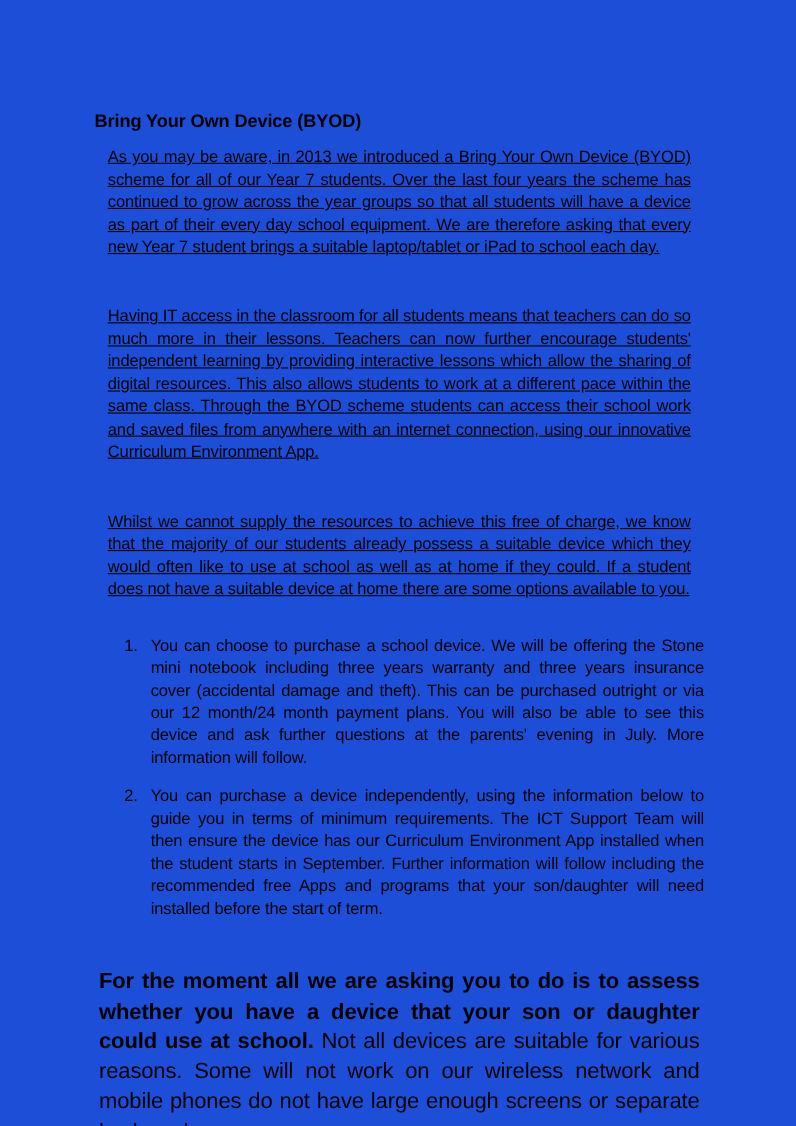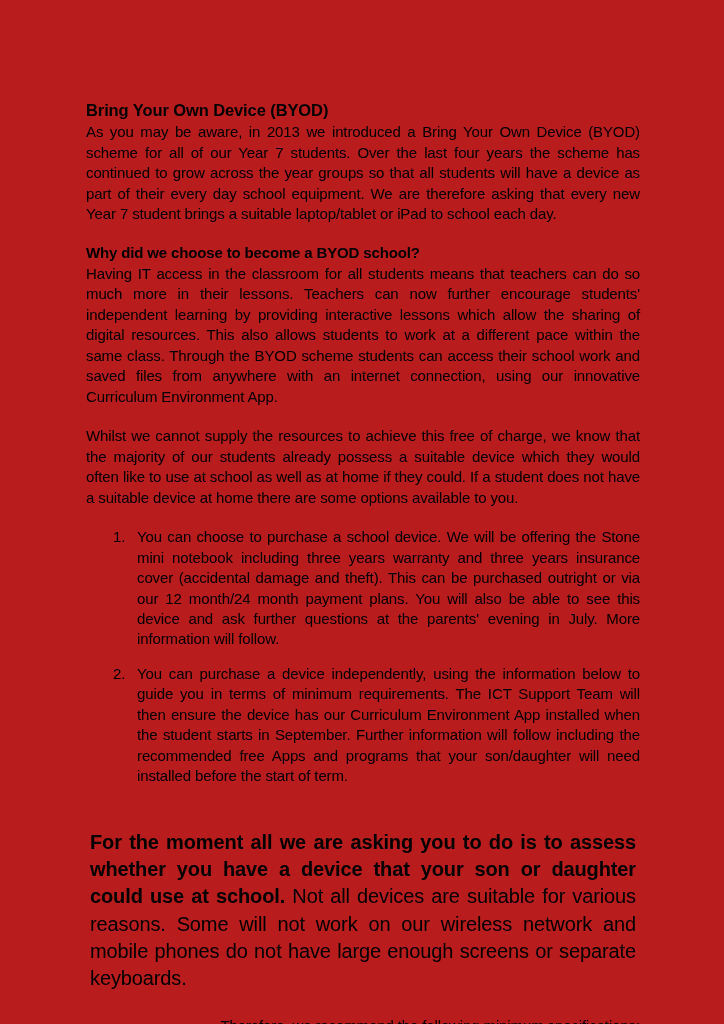--- a/index.html
+++ b/index.html
@@ -11,21 +11,21 @@
     width: 724px;
     height: 1024px;
     overflow: hidden;
     font-family: "Liberation Sans", sans-serif;
     color: #000000;
   }
   .page {
     position: relative;
     width: 724px;
     height: 1024px;
-    background: #b91c1c;
+    background: #1d4ed8;
     box-sizing: border-box;
   }
   .content {
     position: absolute;
     left: 86px;
     top: 100px;
     width: 554px;
   }
   .doc-title {
     font-size: 16.5px;
@@ -37,24 +37,25 @@
   .sec-head {
     font-size: 15px;
     font-weight: bold;
     line-height: 1.3;
     margin: 0 0 1px 0;
     letter-spacing: -0.15px;
   }
   p.body {
     font-size: 15px;
     line-height: 1.365;
-    margin: 0;
+    margin: 12px;
     text-align: justify;
     text-justify: inter-word;
     letter-spacing: -0.12px;
+    text-decoration: underline;
   }
   p.body.last-left {
     text-align: right;
   }
   .spacer {
     height: 19px;
   }
   ol.numlist {
     margin: 0;
     padding: 0;
@@ -118,21 +119,20 @@
 
 <div class="page">
   <div class="content">
 
     <h1 class="doc-title">Bring Your Own Device (BYOD)</h1>
 
     <p class="body">As you may be aware, in 2013 we introduced a Bring Your Own Device (BYOD) scheme for all of our Year 7 students.  Over the last four years the scheme has continued to grow across the year groups so that all students will have a device as part of their every day school equipment.  We are therefore asking that every new Year 7 student brings a suitable laptop/tablet or iPad to school each day.</p>
 
     <div class="spacer"></div>
 
-    <h2 class="sec-head">Why did we choose to become a BYOD school?</h2>
 
     <p class="body">Having IT access in the classroom for all students means that teachers can do so much more in their lessons.   Teachers can now further encourage students' independent learning by providing interactive lessons which allow the sharing of digital resources.  This also allows students to work at a different pace within the same class.  Through the BYOD scheme students can access their school work and saved files from anywhere with an internet connection, using our innovative Curriculum Environment App.</p>
 
     <div class="spacer"></div>
 
     <p class="body">Whilst we cannot supply the resources to achieve this free of charge, we know that the majority of our students already possess a suitable device which they would often like to use at school as well as at home if they could.  If a student does not have a suitable device at home there are some options available to you.</p>
 
     <div class="spacer"></div>
 
     <ol class="numlist">

